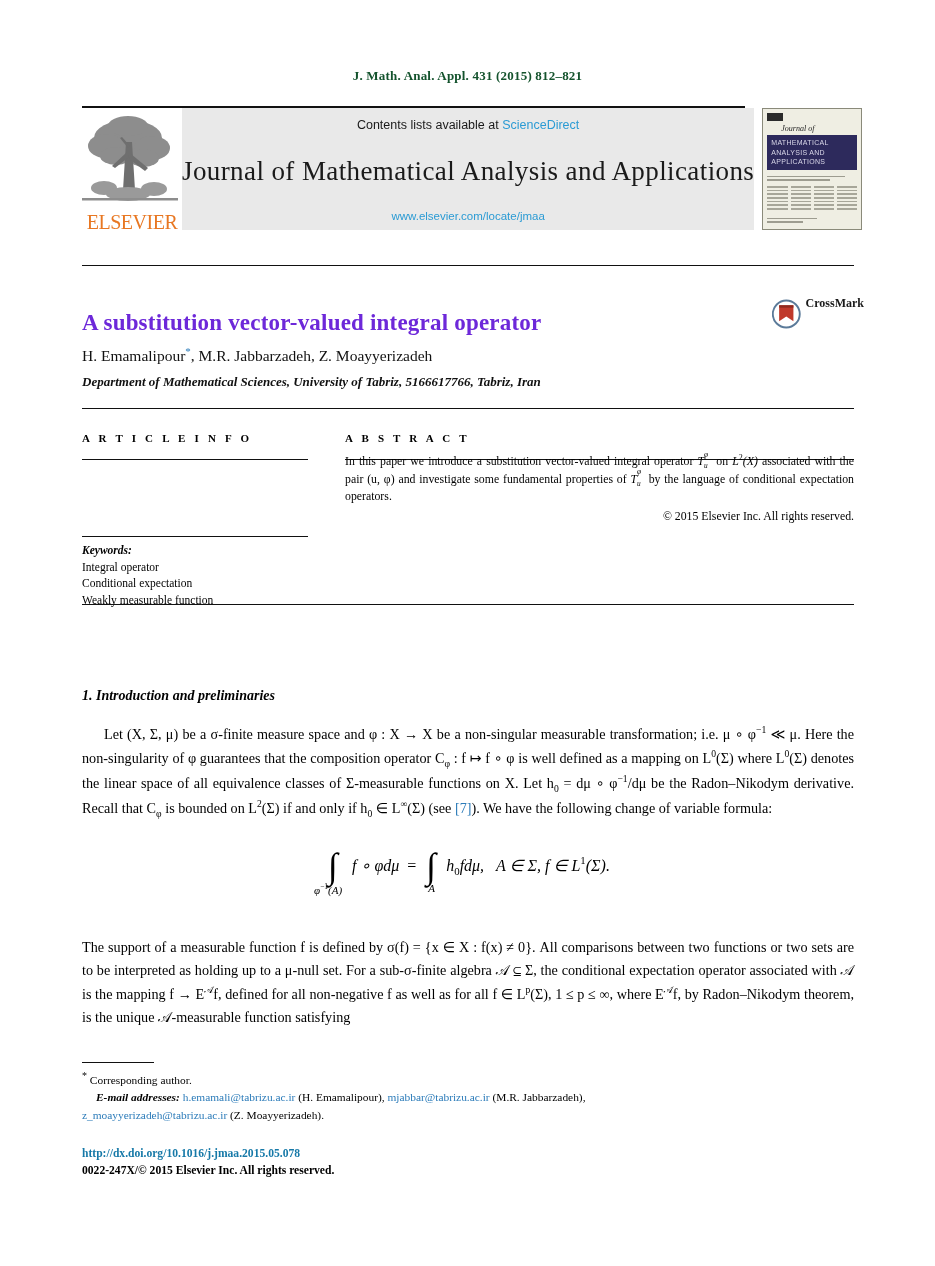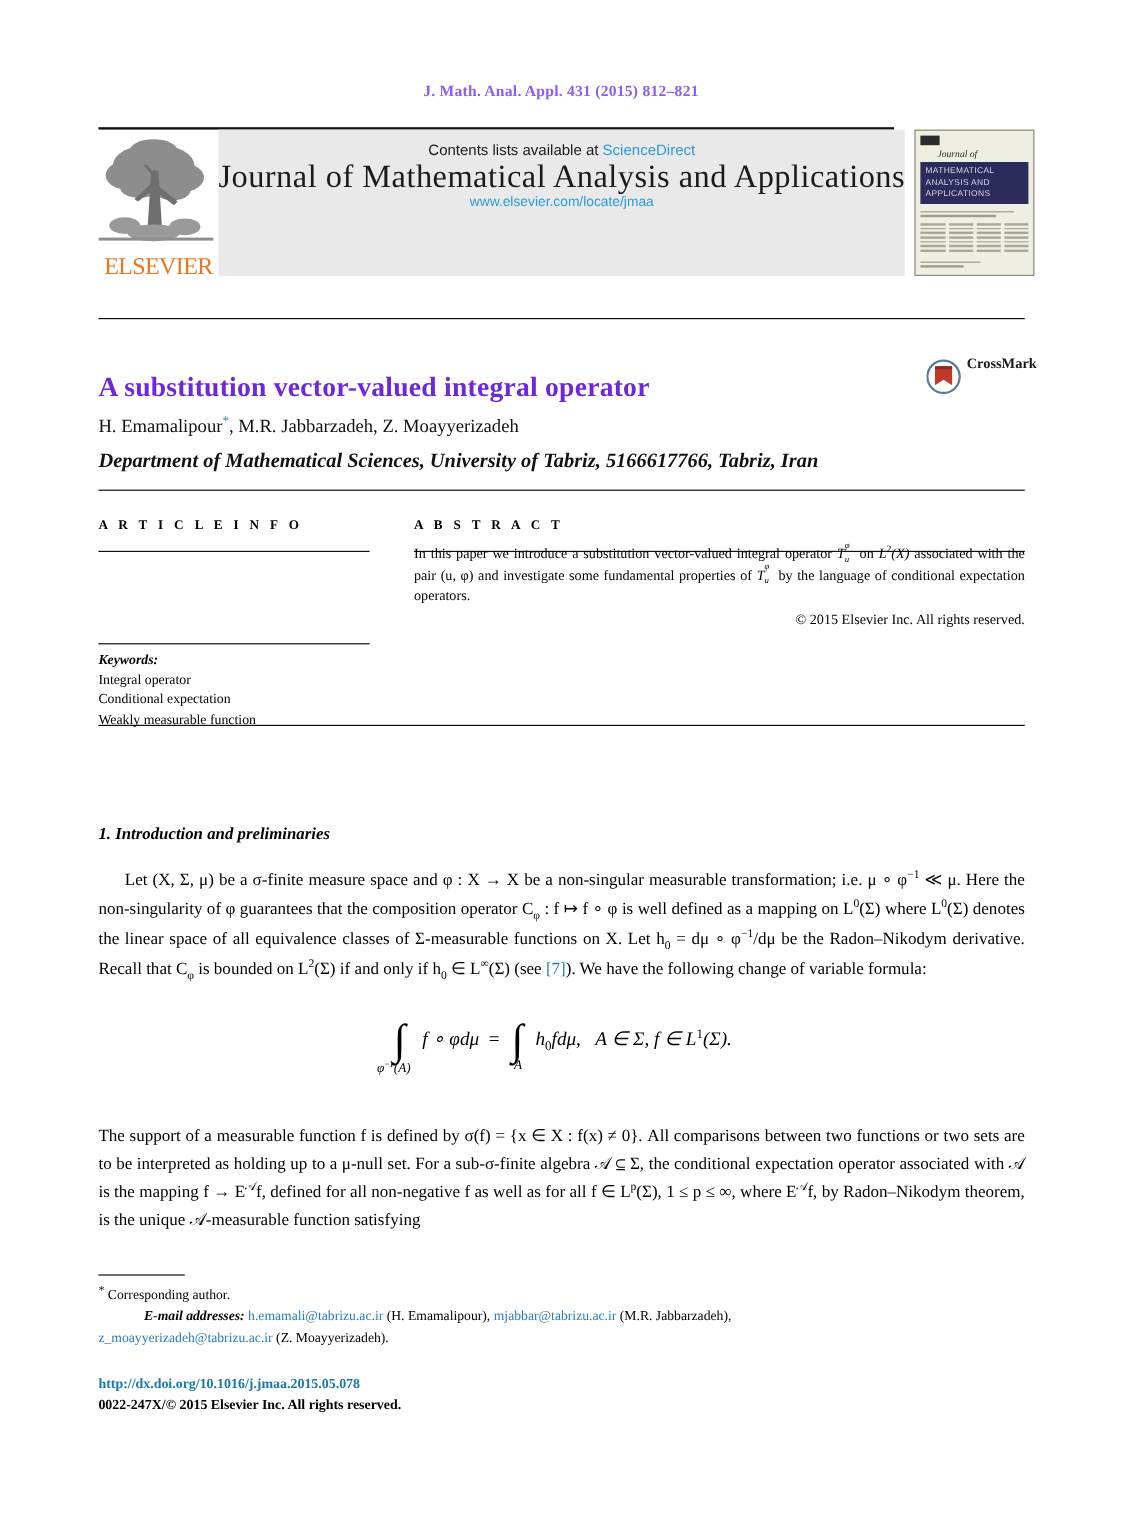--- a/index.html
+++ b/index.html
@@ -12,32 +12,32 @@
     overflow:hidden;
   }
   .page { position:relative; width:935px; height:1266px; }
 
   
   .runhead {
     position:absolute; top:68px; left:0; width:935px;
     text-align:center;
     font-family:"Liberation Serif", serif;
     font-weight:bold; font-size:13px;
-    color:#8b5cf6; letter-spacing:.2px;
+    color:#14532d; letter-spacing:.2px;
   }
 
   
   .masthead { position:absolute; top:106px; left:82px; width:772px; }
   .mast-rule-top { border-top:2.5px solid #111; width:663px; }
   .mast-body { display:flex; align-items:stretch; height:122px; }
   .logo-box { width:100px; flex:0 0 100px; padding-top:4px; }
   .sd-banner {
     flex:1 1 auto; background:#e9e9e9; position:relative;
     display:flex; flex-direction:column; align-items:center;
-    padding:10px 0 8px 0;
+    justify-content:space-between; padding:10px 0 8px 0;
   }
   .sd-line { font-size:12.5px; color:#1a1a1a; font-family:"Liberation Sans", sans-serif; }
   .sd-link { color:#2b9bd4; }
   .jtitle {
     font-family:"Liberation Serif", serif;
     font-size:27px; color:#1a1a1a; letter-spacing:.4px;
     white-space:nowrap;
   }
   .jurl { font-size:11.5px; color:#2b9bd4; font-family:"Liberation Sans", sans-serif; }
   .cover-box { width:102px; flex:0 0 102px; margin-left:8px; }
@@ -79,21 +79,21 @@
     position:absolute; left:82px; top:295px; width:640px;
     font-size:23px; color:#6d28d9; letter-spacing:.2px;
   }
   .authors {
     position:absolute; left:82px; top:345px; width:700px;
     font-size:15.5px; color:#111;
   }
   .authors sup { color:#2b7bb9; font-size:11px; }
   .affil {
     position:absolute; left:82px; top:374px; width:700px;
-    font-size:17px; font-style:italic; font-weight:bold; color:#111;
+    font-size:13px; font-style:italic; font-weight:bold; color:#111;
   }
 
   
   .crossmark { position:absolute; left:772px; top:296px; width:92px; height:40px; display:flex; align-items:flex-start; gap:5px; }
   .cm-word { font-family:"Liberation Serif", serif; font-weight:bold; font-size:12px; color:#1a1a1a; }
 
   
   .info-rule-a { position:absolute; left:82px; top:408px; width:772px; border-top:1px solid #111; }
   .hdr-article { position:absolute; left:82px; top:432px; font-size:11px; font-weight:bold; letter-spacing:3.2px; }
   .hdr-abstract { position:absolute; left:345px; top:432px; font-size:11px; font-weight:bold; letter-spacing:3.2px; }
@@ -145,21 +145,21 @@
   .intwrap .big { font-size:36px; font-family:"Liberation Serif", serif; font-style:italic; line-height:0.8; }
   .intwrap .lo { position:absolute; left:-14px; top:30px; font-size:11px; white-space:nowrap; }
   .intwrap .loA { position:absolute; left:2px; top:30px; font-size:11px; }
 
   
   .fn-rule { position:absolute; left:82px; top:1062px; width:72px; border-top:1px solid #111; }
   .footnote {
     position:absolute; left:82px; top:1068px; width:772px;
     font-size:11.4px; line-height:1.55;
   }
-  .footnote .lbl { font-style:italic; font-weight:bold;margin-left:24px; }
+  .footnote .lbl { font-style:italic; font-weight:bold; }
   .lnk { color:#2b7bb9; }
   .fn-ind { display:inline-block; width:14px; }
 
   .doi-block {
     position:absolute; left:82px; top:1146px; width:600px;
     font-size:11.6px; line-height:1.45;
   }
   .doi-link { color:#1679a8; font-weight:bold; }
   .issn { font-weight:bold; }
 </style>

